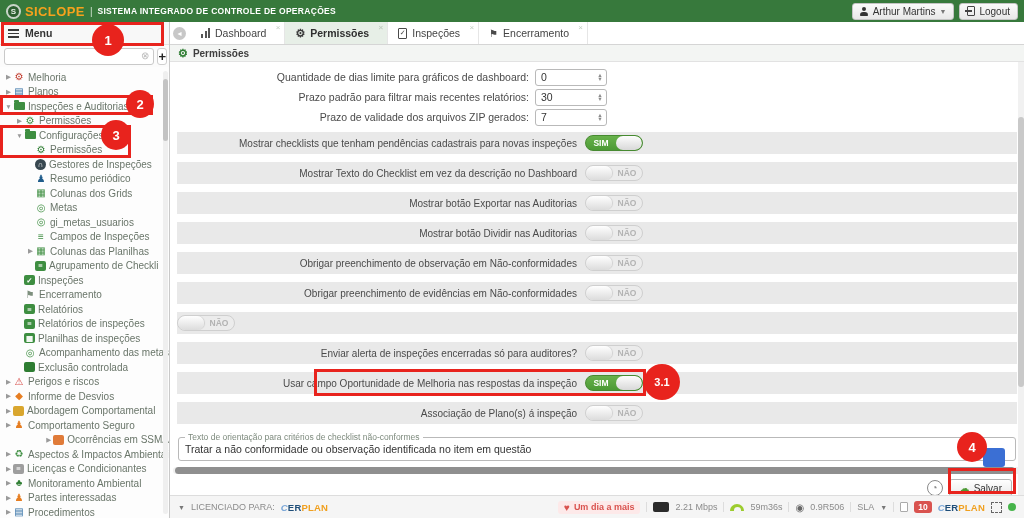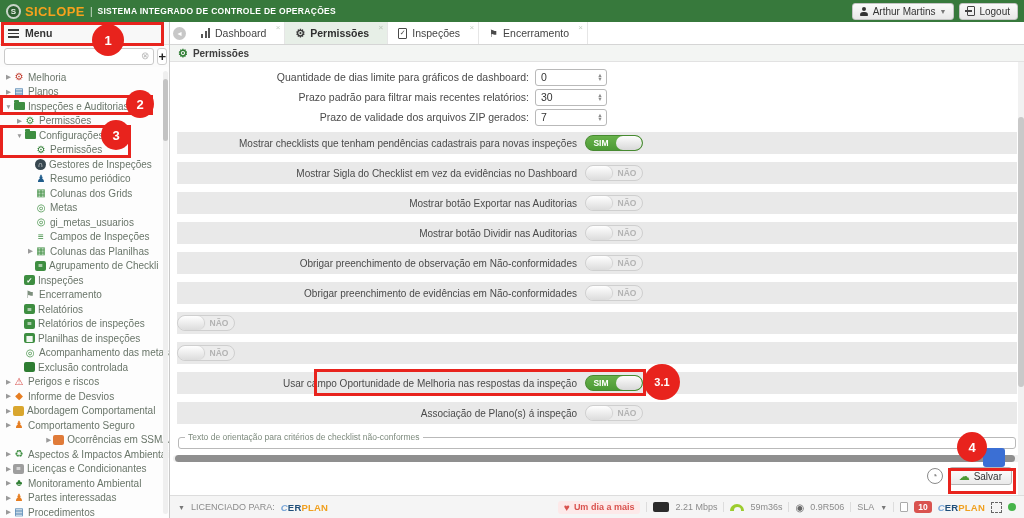--- a/index.html
+++ b/index.html
@@ -379,21 +379,21 @@
         </div>
       <div class="bands" id="toggles">
           <div class="band">
             <span class="lbl">Mostrar checklists que tenham pendências cadastrais para novas inspeções</span>
             <div class="switch on">
               <span class="txt">SIM</span>
               <span class="knob"></span>
             </div>
           </div>
           <div class="band">
-            <span class="lbl">Mostrar Sigla do Checklist em vez da evidências no Dashboard</span>
+            <span class="lbl">Mostrar Texto do Checklist em vez da descrição no Dashboard</span>
             <div class="switch off">
               <span class="knob"></span>
               <span class="txt">NÃO</span>
             </div>
           </div>
           <div class="band">
             <span class="lbl">Mostrar botão Exportar nas Auditorias</span>
             <div class="switch off">
               <span class="knob"></span>
               <span class="txt">NÃO</span>
@@ -420,20 +420,21 @@
               <span class="txt">NÃO</span>
             </div>
           </div>
           <div class="band">
             <div class="switch off">
               <span class="knob"></span>
               <span class="txt">NÃO</span>
             </div>
           </div>
           <div class="band">
+            <span class="lbl">Enviar alerta de inspeções encerradas só para auditores?</span>
             <div class="switch off">
               <span class="knob"></span>
               <span class="txt">NÃO</span>
             </div>
           </div>
           <div class="band">
             <span class="lbl">Usar campo Oportunidade de Melhoria nas respostas da inspeção</span>
             <div class="switch on">
               <span class="txt">SIM</span>
               <span class="knob"></span>
@@ -443,20 +444,21 @@
             <span class="lbl">Associação de Plano(s) á inspeção</span>
             <div class="switch off">
               <span class="knob"></span>
               <span class="txt">NÃO</span>
             </div>
           </div>
         </div>
 
       <fieldset class="note">
         <legend>Texto de orientação para critérios de checklist não-conformes</legend>
+        <div class="note-text">Tratar a não conformidade ou observação identificada no item em questão</div>
       </fieldset>
 
       <div class="hscroll">
           <div class="hthumb"></div>
         </div>
 
       <div class="cfooter">
         <span class="clockbtn">◔</span>
         <div class="savebtn">
           <span class="cloud">☁</span>

